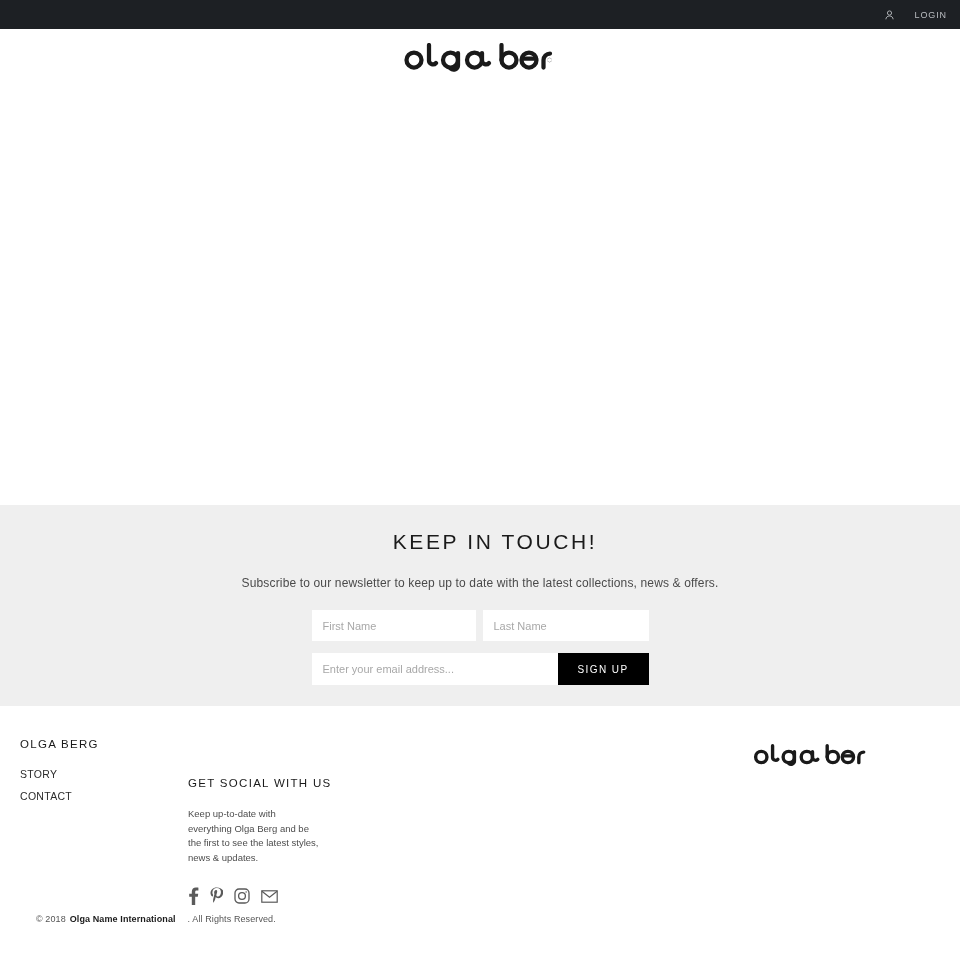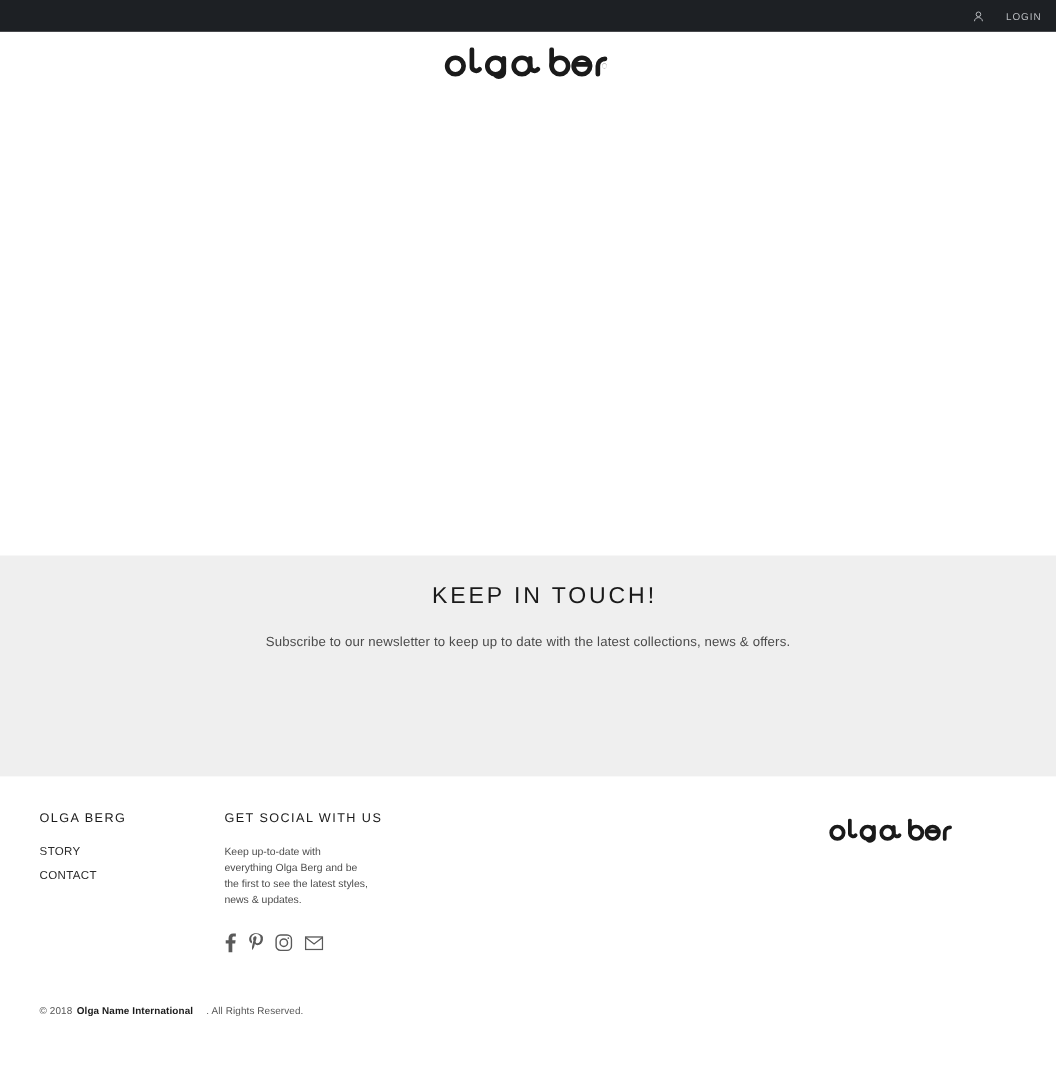--- a/index.html
+++ b/index.html
@@ -97,27 +97,27 @@
     border: none;
     font-size: 10px;
     letter-spacing: 1.4px;
     cursor: pointer;
     font-family: "Liberation Sans", sans-serif;
   }
 
   
   .footer {
     background: #ffffff;
-    padding: 32px 36px 0 36px;
+    padding: 32px 36px 0 20px;
     position: relative;
     height: 262px;
   }
   .footer-cols { display: flex; position: relative; }
   .fcol-links { width: 168px; }
-  .fcol-social { width: 190px; }
+  .fcol-social { width: 190px; margin-top: 39px; }
   .fcol-logo {
     position: absolute;
     right: 55px;
     top: 6px;
   }
   .footer-heading {
     font-size: 11.5px;
     letter-spacing: 1.3px;
     color: #1a1a1a;
     font-weight: 400;
@@ -202,20 +202,31 @@
       
     </a>
   </div>
 
   <div class="main-content"></div>
 
   <div class="newsletter">
     <div class="newsletter-title">KEEP IN TOUCH!</div>
     <div class="newsletter-sub">Subscribe to our newsletter to keep up to date with the latest collections, news &amp; offers.</div>
 
+    <form class="nl-form">
+      <div class="nl-row">
+        <input class="nl-input nl-first" type="text" placeholder="First Name" style="">
+        <div class="nl-spacer"></div>
+        <input class="nl-input nl-last" type="text" placeholder="Last Name" style="">
+      </div>
+      <div class="nl-row">
+        <input class="nl-input nl-email" type="email" placeholder="Enter your email address..." style="">
+        <button class="signup-btn" type="submit">SIGN UP</button>
+      </div>
+    </form>
   </div>
 
   <div class="footer">
     <div class="footer-cols">
 
       <div class="fcol-links">
         <div class="footer-heading">OLGA BERG</div>
         <a class="footer-link">STORY</a>
         <a class="footer-link">CONTACT</a>
       </div>

